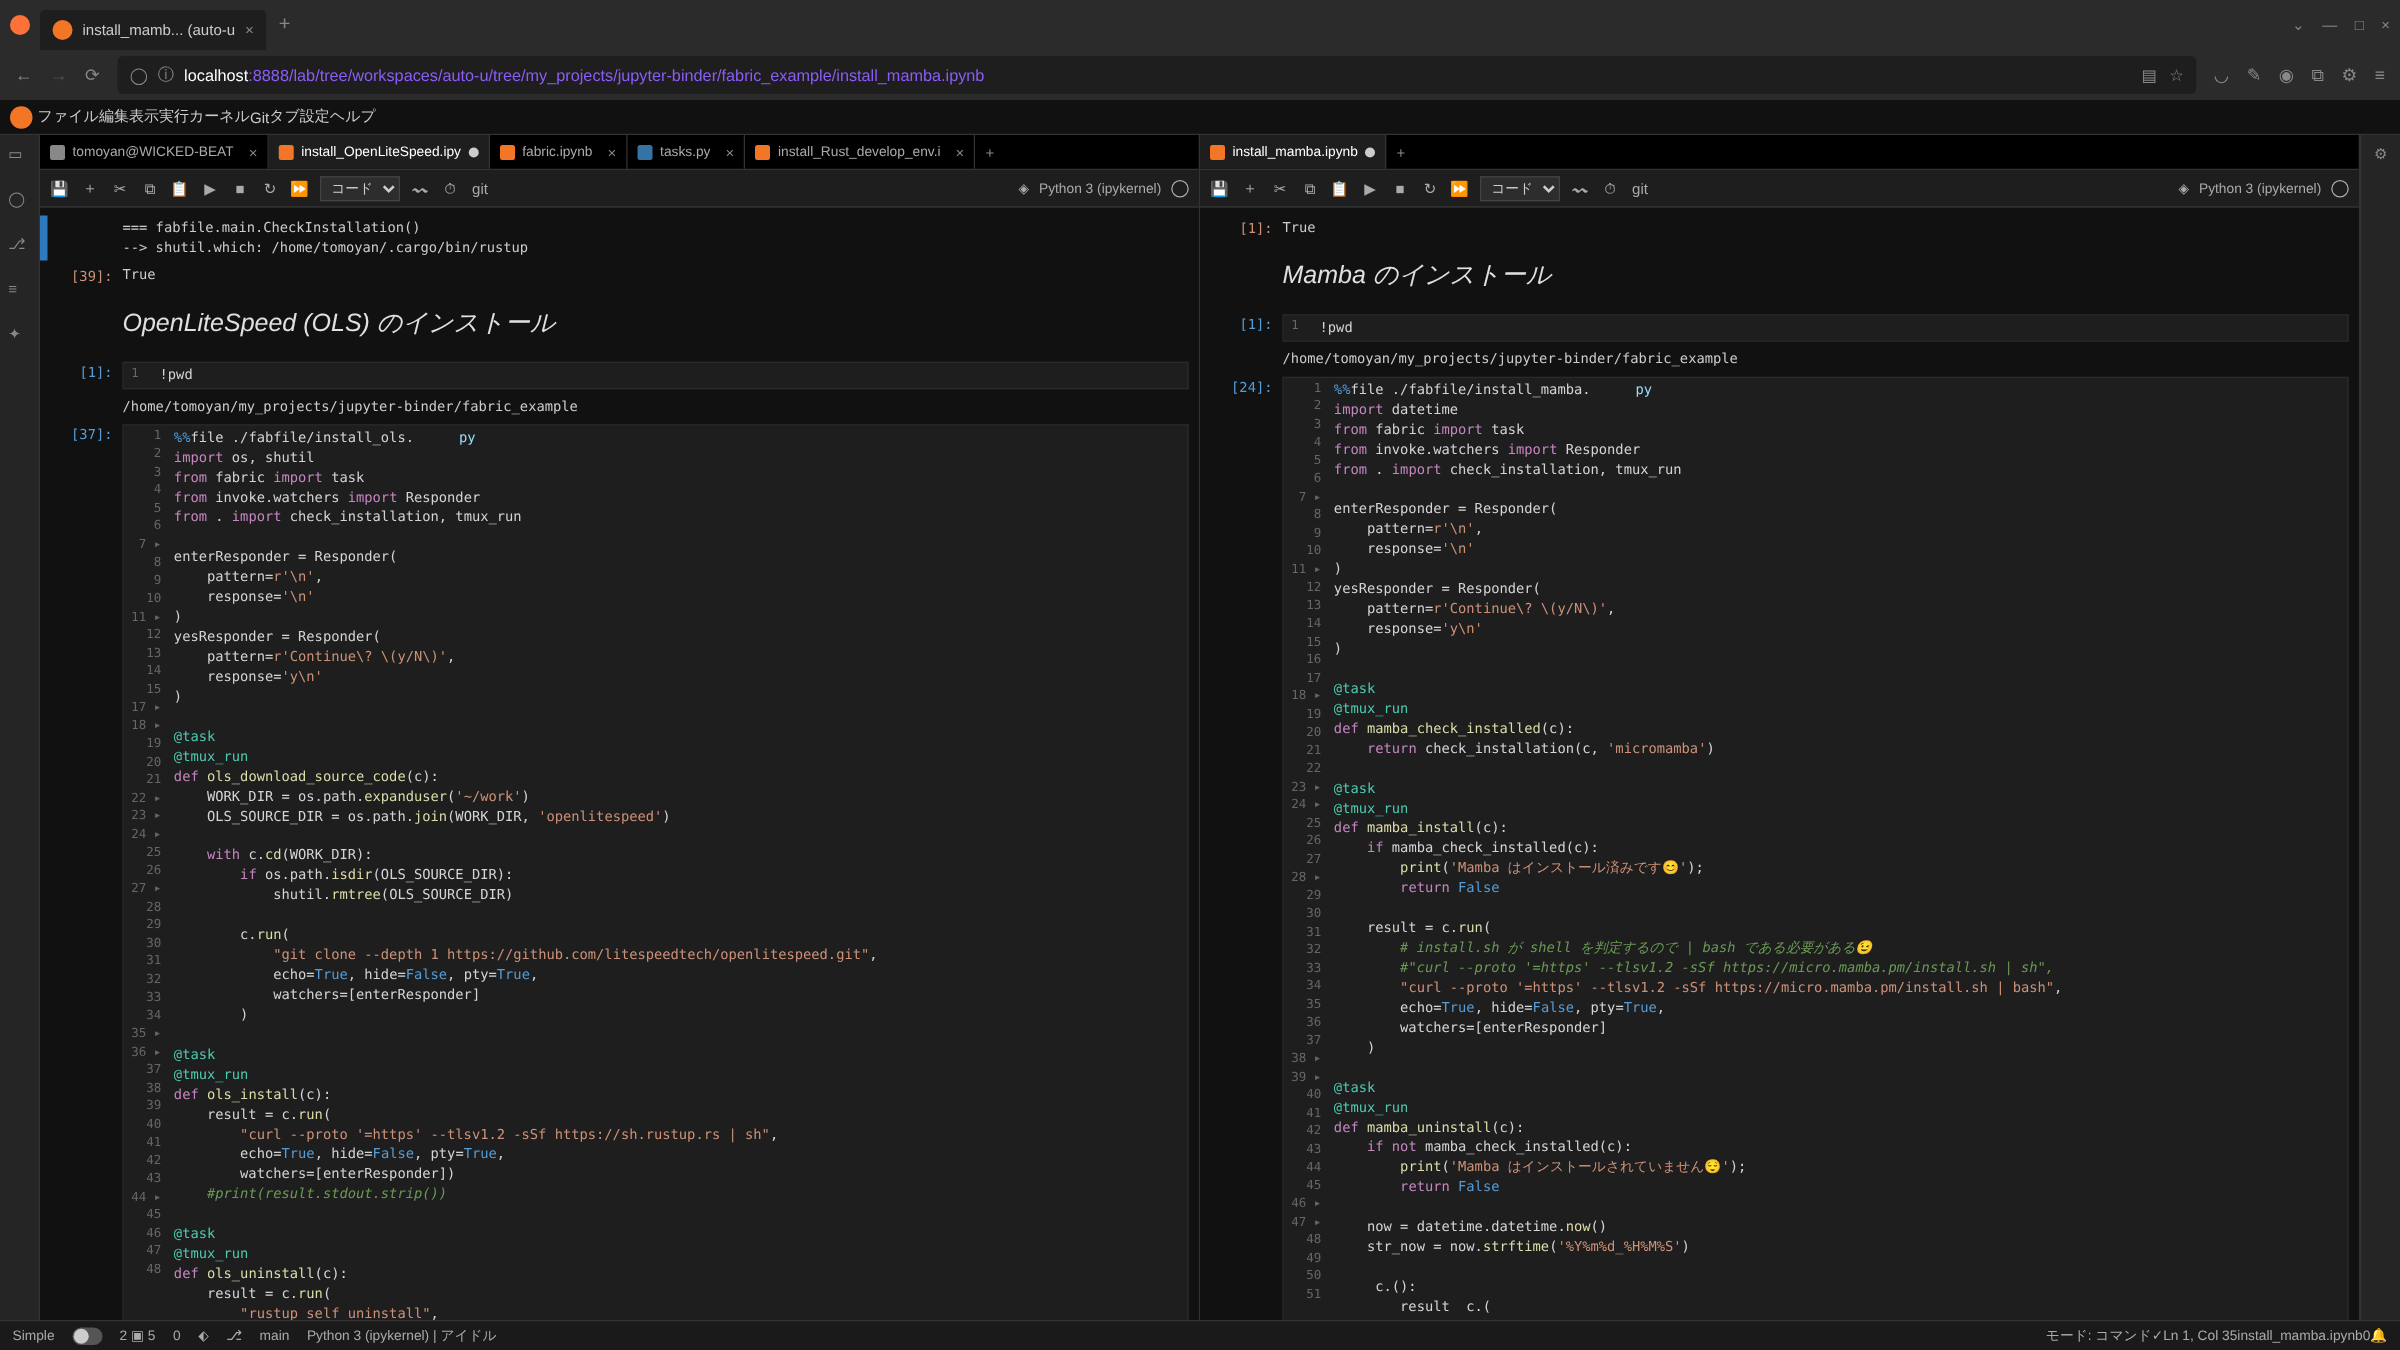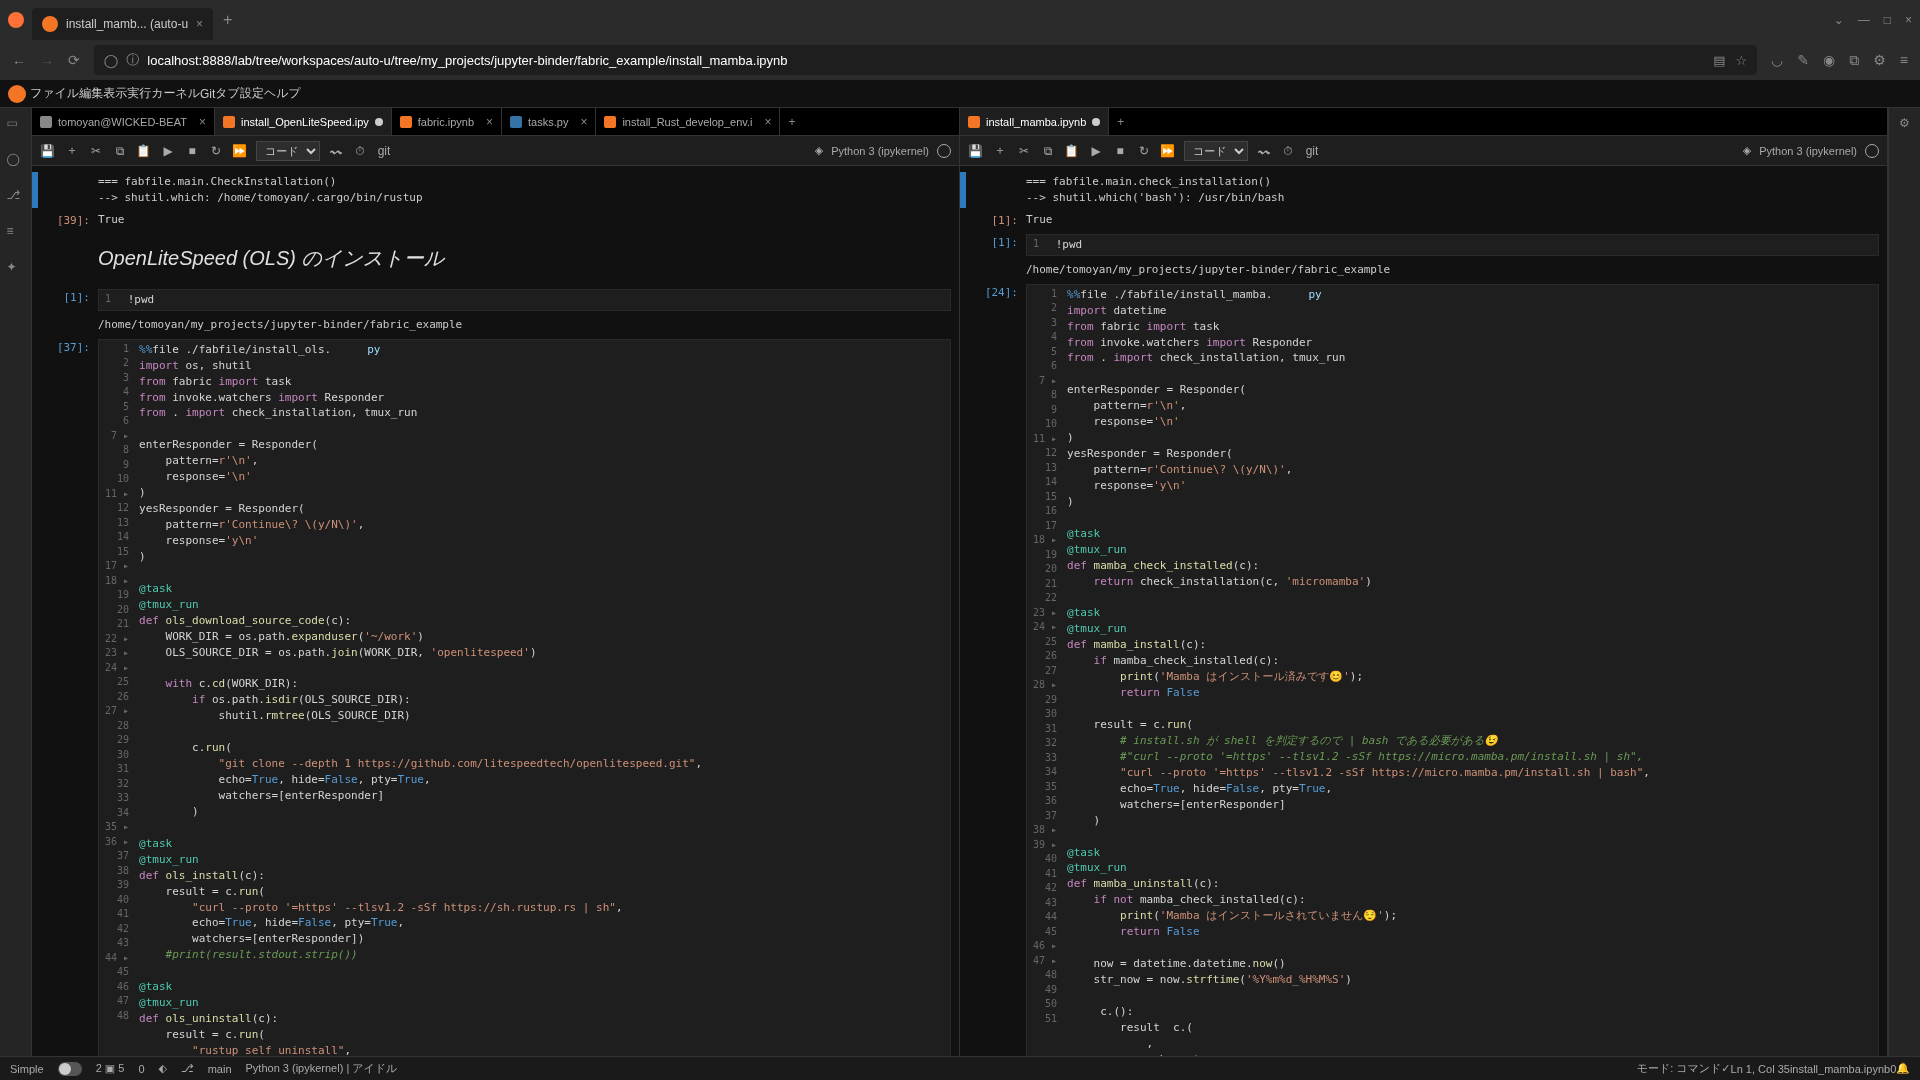--- a/index.html
+++ b/index.html
@@ -5,21 +5,21 @@
 * { margin: 0; padding: 0; box-sizing: border-box; }
 body { font-family: "Segoe UI", Arial, sans-serif; background: #1e1e1e; color: #ccc; font-size: 12px; overflow: hidden; width: 1920px; height: 1080px; }
 .browser-bar { background: #2b2b2b; height: 40px; display: flex; align-items: center; padding: 0 8px; }
 .browser-tab { background: #1e1e1e; height: 32px; display: flex; align-items: center; padding: 0 10px; margin-top: 8px; border-radius: 4px 4px 0 0; color: #ccc; font-size: 12px; }
 .browser-tab .favicon { width: 16px; height: 16px; background: #f37626; border-radius: 50%; margin-right: 8px; }
 .browser-tab .close { margin-left: 8px; color: #888; }
 .browser-addtab { margin-left: 10px; color: #888; font-size: 16px; }
 .browser-nav { background: #2b2b2b; height: 40px; display: flex; align-items: center; padding: 0 12px; gap: 14px; }
 .browser-nav .navicon { color: #888; font-size: 14px; }
 .url-bar { flex: 1; background: #1e1e1e; height: 30px; border-radius: 4px; display: flex; align-items: center; padding: 0 10px; color: #ccc; font-size: 13px; }
-.url-bar .urltext { color: #ffffff; }
+.url-bar .urltext { color: #8b5cf6; }
 .url-bar .urlhost { color: #fff; }
 .browser-right-icons { display: flex; gap: 14px; color: #888; }
 .browser-right-icons span { font-size: 14px; }
 .menubar { background: #111; height: 28px; display: flex; align-items: center; padding: 0 8px; color: #ccc; font-size: 12px; border-bottom: 1px solid #333; }
 .menubar .jlogo { width: 18px; height: 18px; border-radius: 50%; background: #f37626; margin-right: 4px; }
 .main-area { display: flex; height: calc(100% - 40px - 40px - 28px - 24px); }
 .left-sidebar { width: 32px; background: #252526; display: flex; flex-direction: column; align-items: center; padding-top: 8px; gap: 18px; border-right: 1px solid #333; }
 .left-sidebar .sbicon { width: 18px; height: 18px; color: #888; }
 .right-sidebar { width: 32px; background: #252526; border-left: 1px solid #333; display: flex; flex-direction: column; align-items: center; padding-top: 8px; }
 .work-area { flex: 1; display: flex; }
@@ -345,30 +345,31 @@
         <span class="tbicon">〰</span>
         <span class="tbicon">⏱</span>
         <span class="tbicon">git</span>
         <div class="kernel-info">
           <span>◈</span>
           <span>Python 3 (ipykernel)</span>
           <span class="kernel-circle"></span>
         </div>
       </div>
       <div class="notebook">
-        <div class="cell active">
-          <div class="cell-collapser"></div>
-          <div class="prompt"></div>
-          <div class="cell-body output-text">=== fabfile.main.check_installation()
---&gt; shutil.which('bash'): /usr/bin/bash</div>
-        </div>
         <div class="cell">
           <div class="cell-collapser"></div>
           <div class="prompt out">[1]:</div>
           <div class="cell-body output-text">True</div>
+        </div>
+        <div class="cell">
+          <div class="cell-collapser"></div>
+          <div class="prompt"></div>
+          <div class="cell-body">
+              <div class="md-heading">Mamba のインストール</div>
+            </div>
         </div>
         <div class="cell">
           <div class="cell-collapser"></div>
           <div class="prompt in">[1]:</div>
           <div class="cell-body">
               <div class="code-input-wrap">
                 <div class="gutter">1</div>
                 <div class="code-lines"> !pwd</div>
               </div>
             </div>

